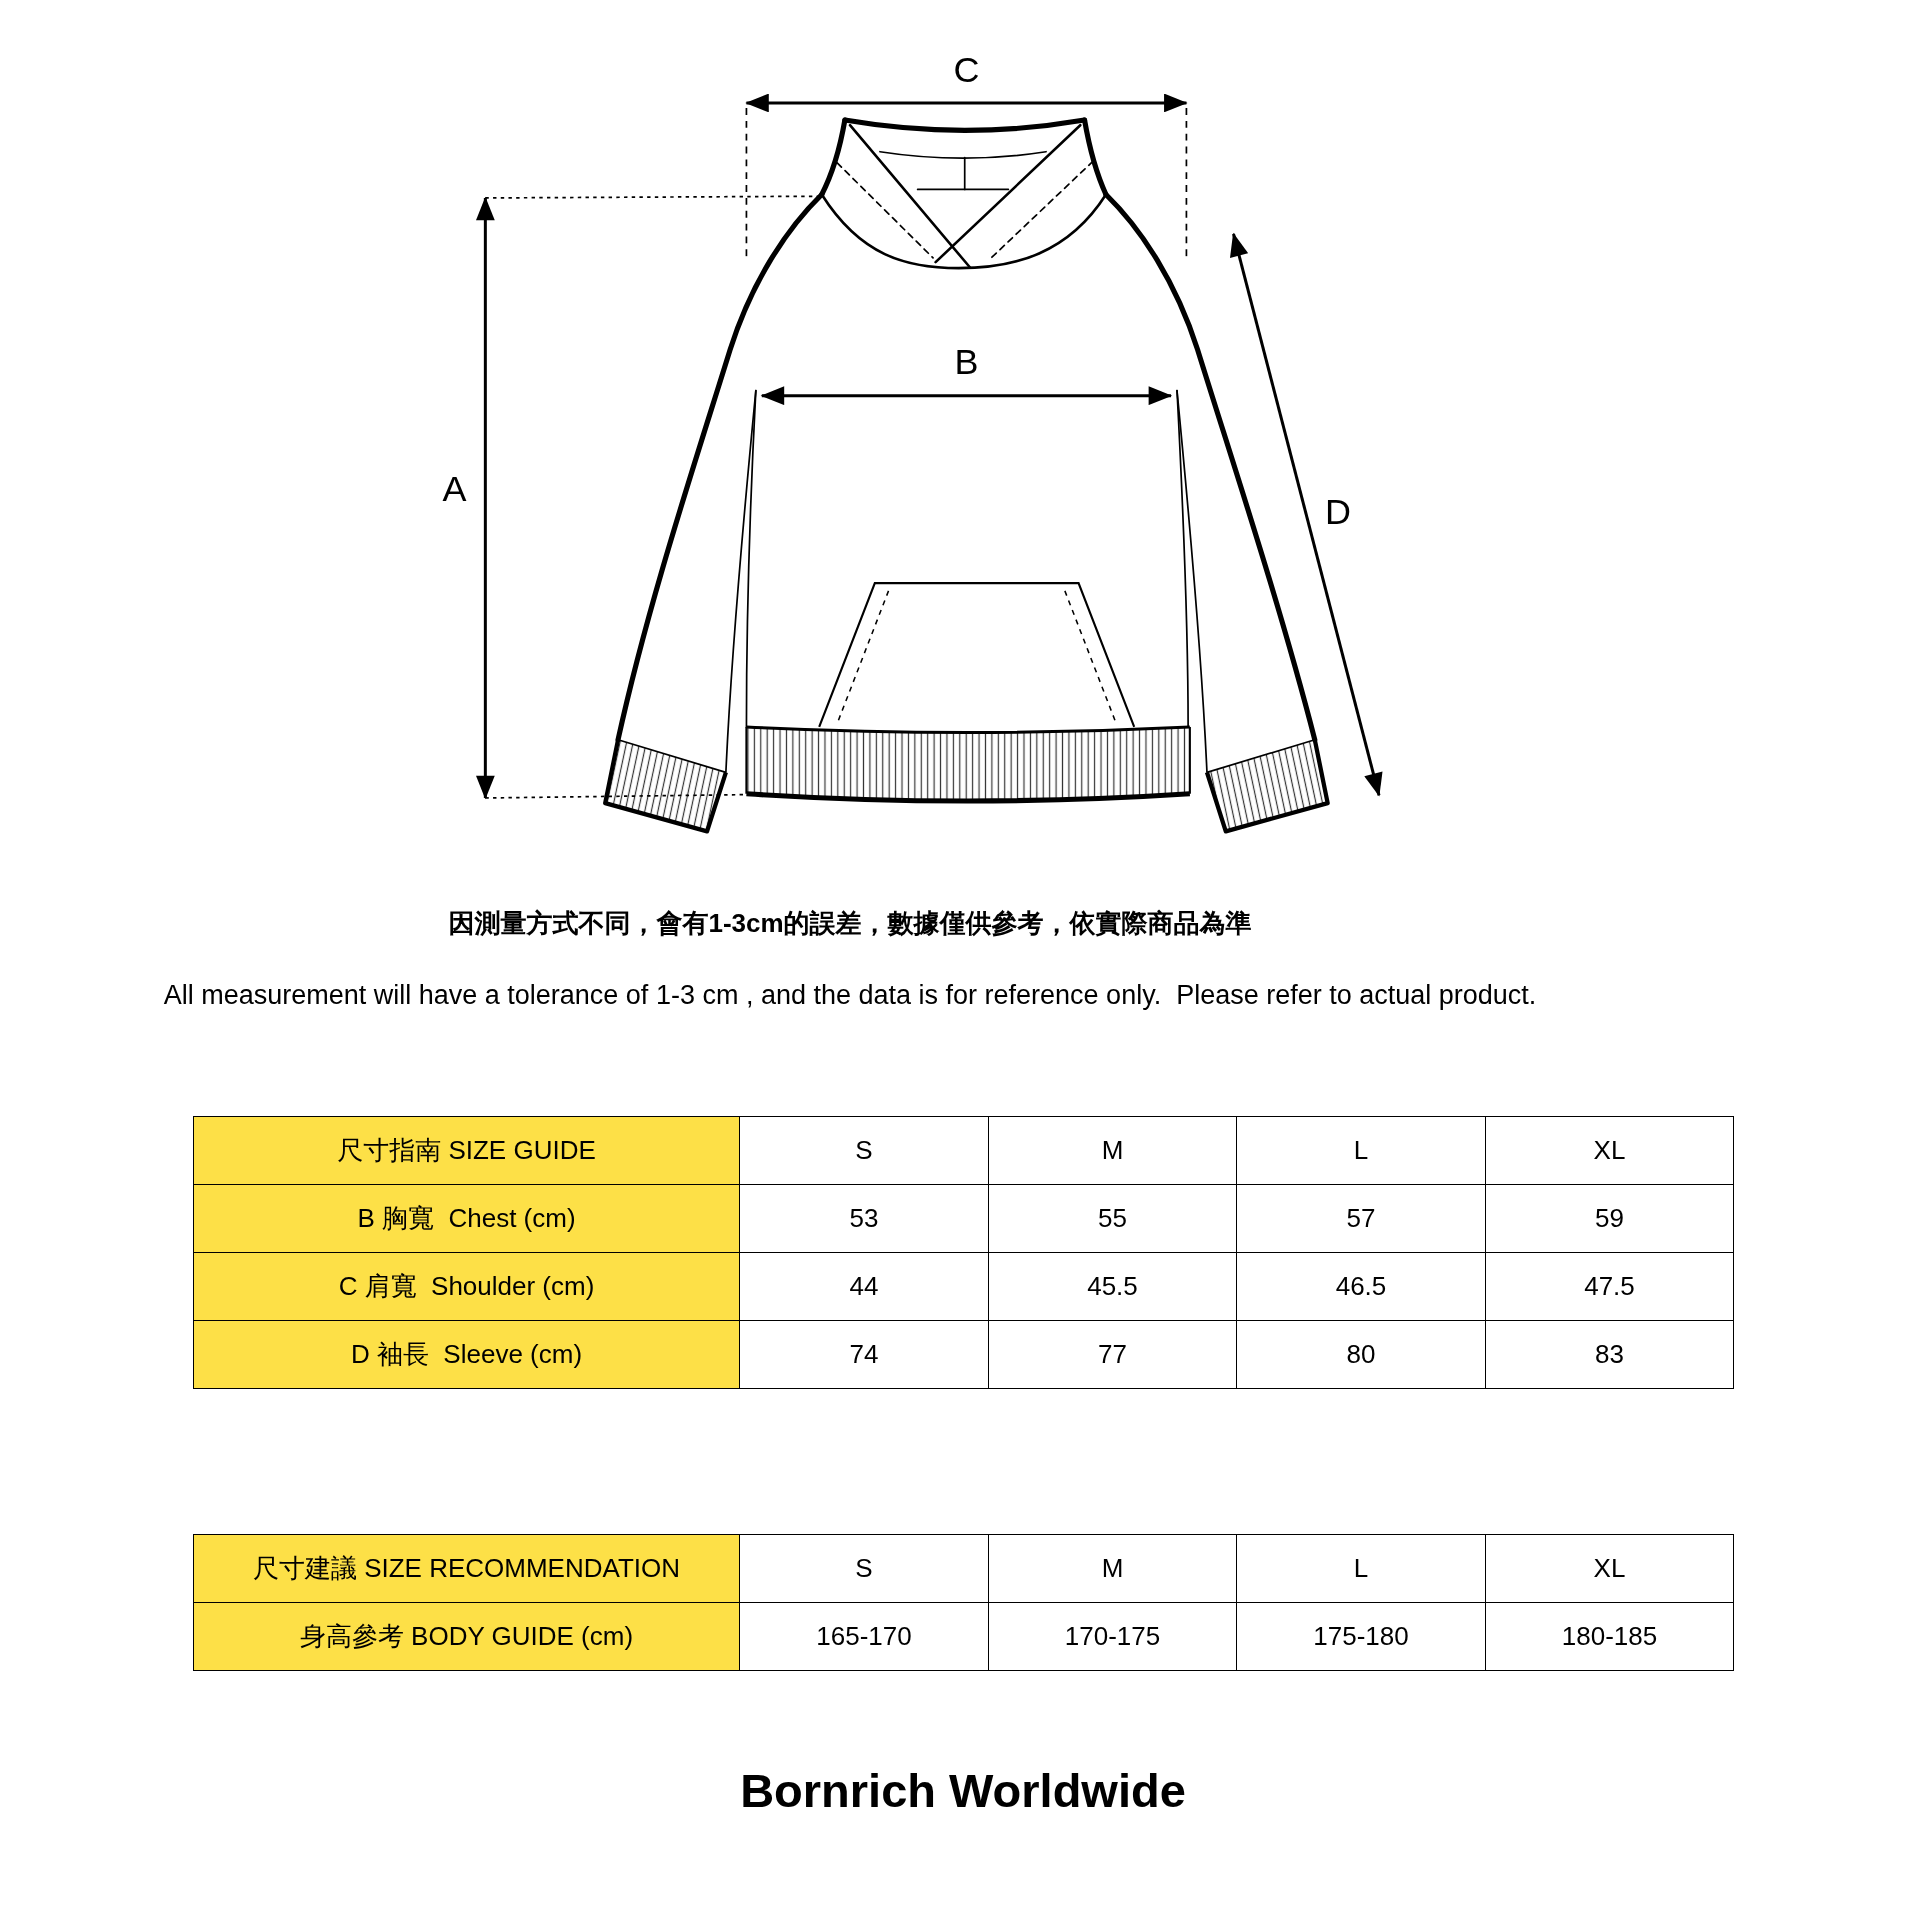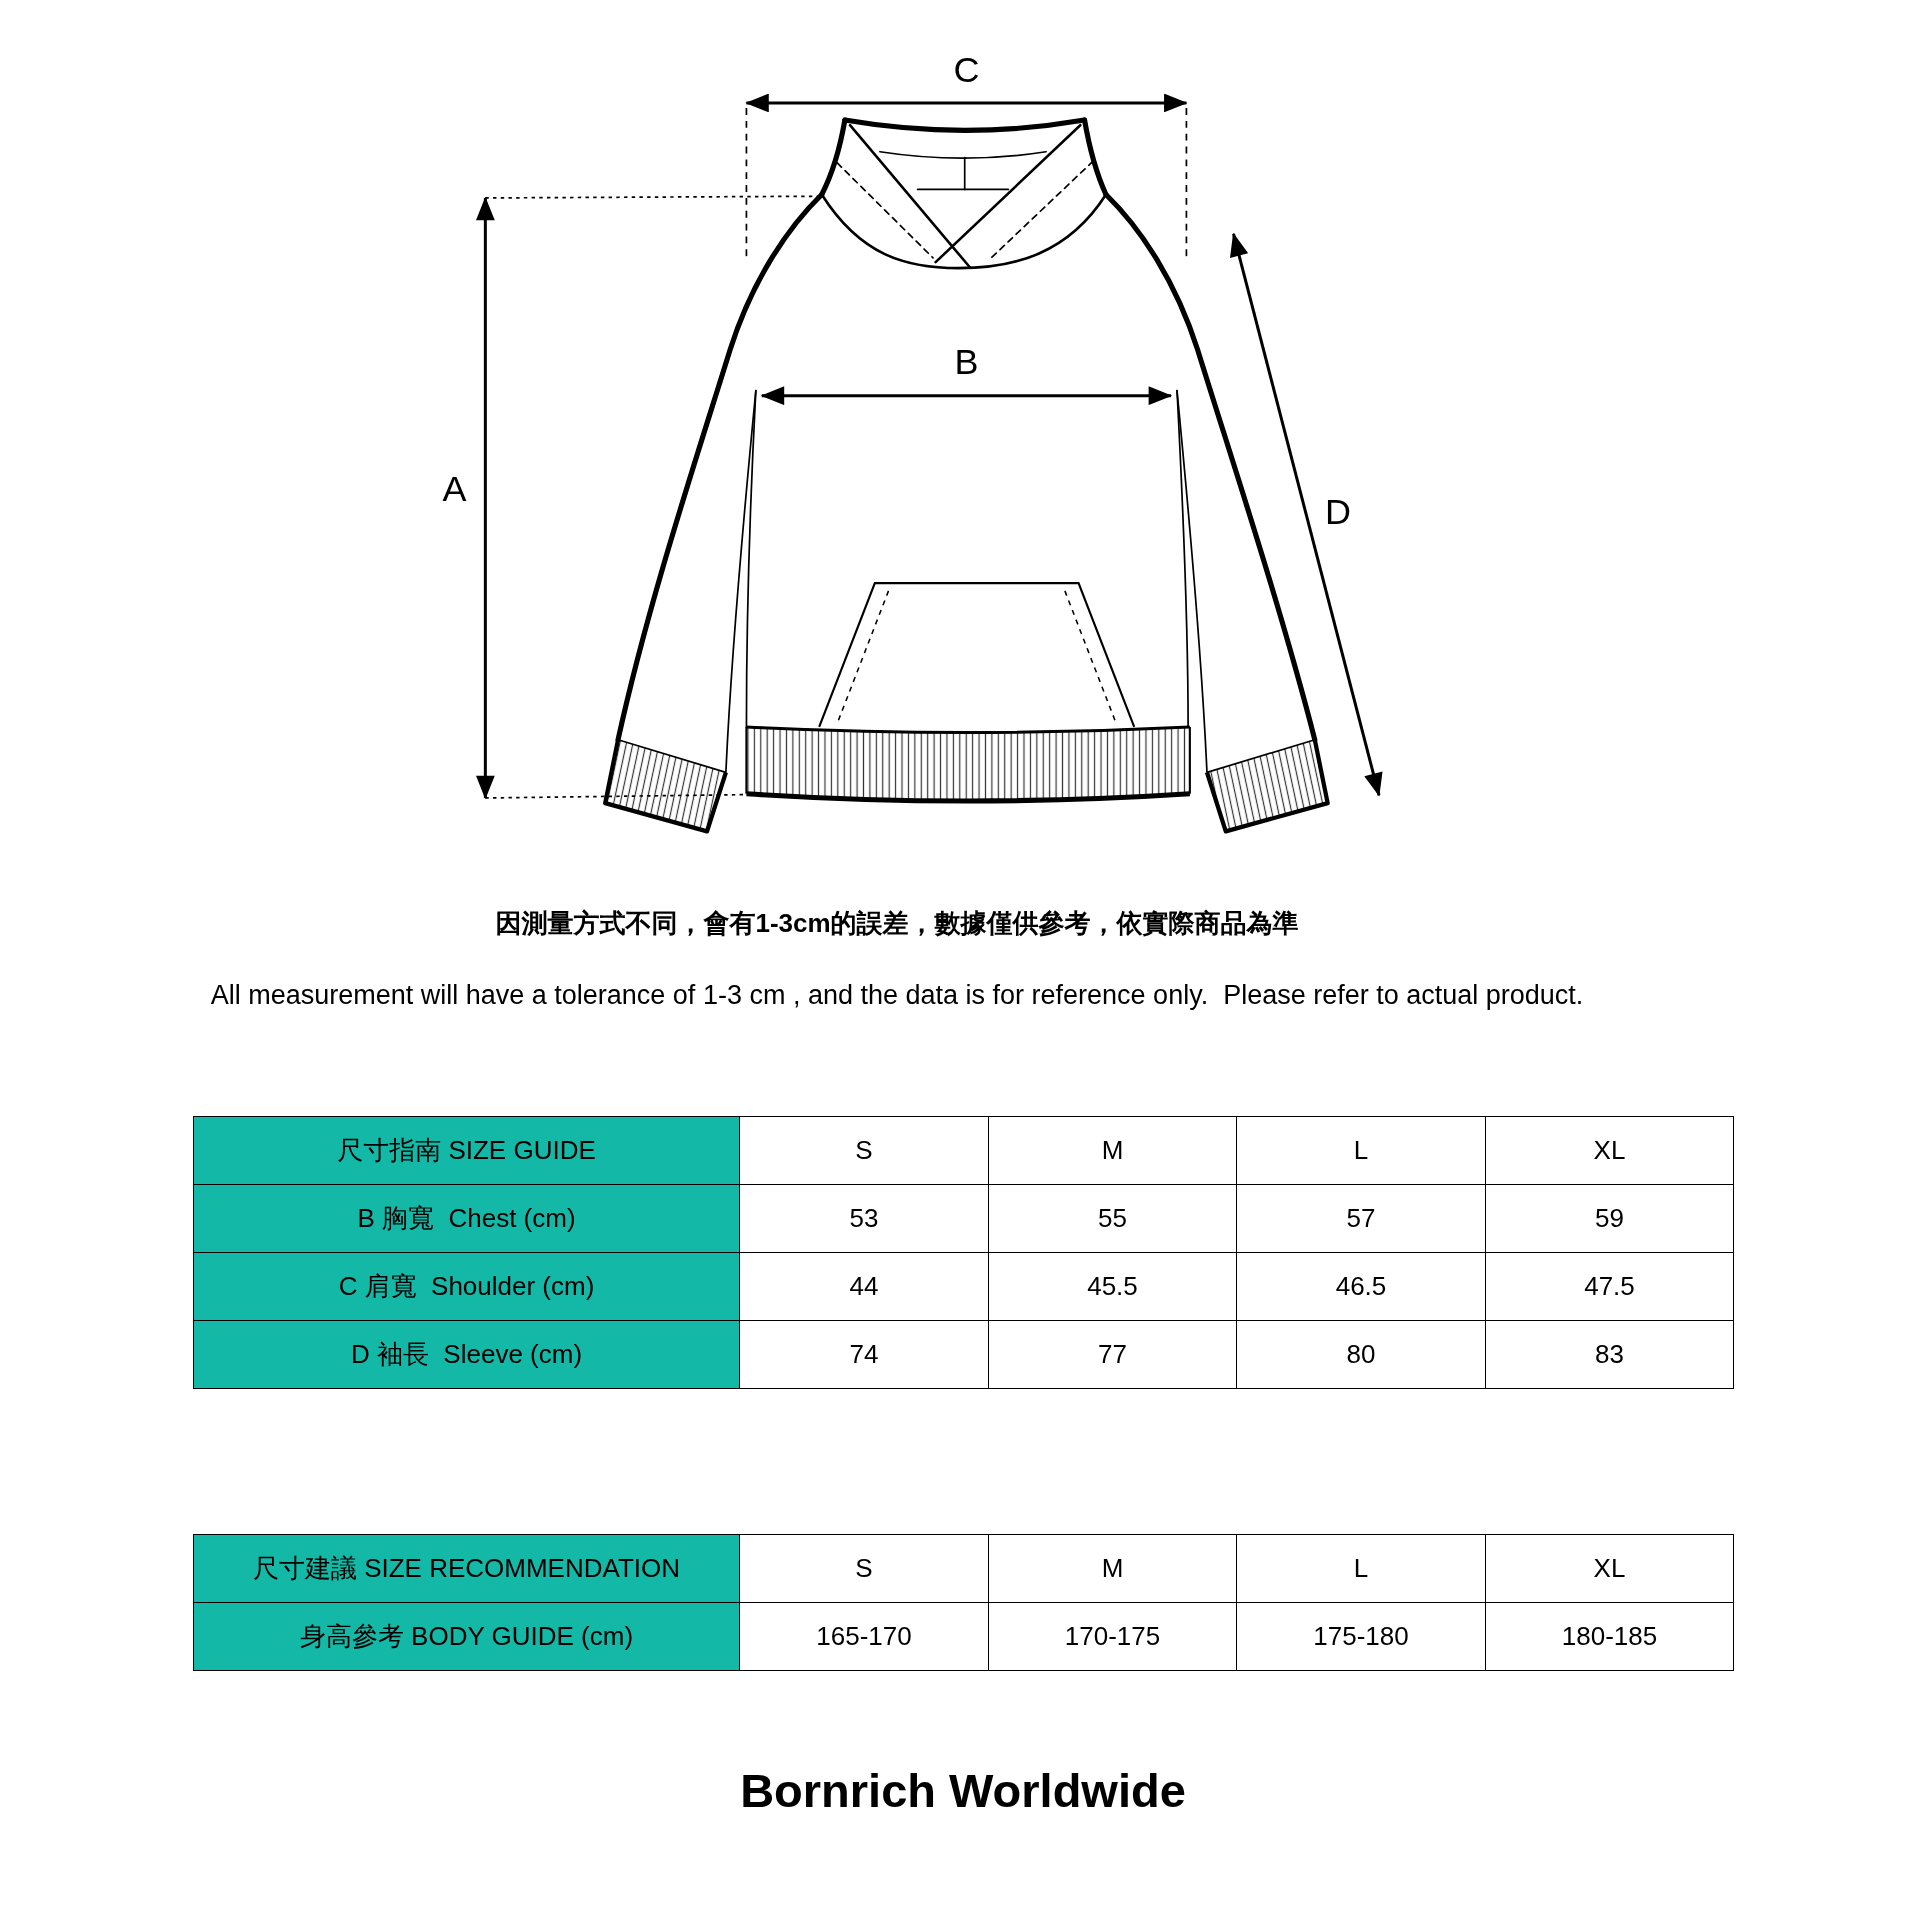--- a/index.html
+++ b/index.html
@@ -2,33 +2,33 @@
 <html style="font-size:13.7px"><head>
 <meta charset="utf-8">
 <style>
   html,body{margin:0;padding:0;background:#ffffff;}
   #page{
     position:relative;width:1926px;height:1926px;background:#ffffff;overflow:hidden;
     font-family:"Liberation Sans","DejaVu Sans",sans-serif;color:#000;
   }
   #diagram-svg{position:absolute;left:0;top:0;width:1926px;height:865px;}
   .svg-label{font-family:"Liberation Sans","DejaVu Sans",sans-serif;font-size:42px;fill:#000;}
-  .note{position:absolute;left:0;width:1700px;text-align:center;white-space:pre;padding-left:47px;}
+  .note{position:absolute;left:0;width:1700px;text-align:center;white-space:pre;}
   #note-zh{top:904px;font-size:26px;font-weight:bold;line-height:38px;}
   #note-en{top:976px;font-size:27px;font-weight:normal;line-height:39px;}
   table.sizes{
     position:absolute;left:193px;width:1541px;border-collapse:collapse;table-layout:fixed;
   }
   #size-guide-table{top:1116px;}
   #size-reco-table{top:1534px;}
   table.sizes td{
     border:1.7px solid #000;text-align:center;vertical-align:middle;
     font-size:26px;padding:0;white-space:pre;height:67px;background:#ffffff;
   }
-  table.sizes td.lbl{background:#14b8a6;}
+  table.sizes td.lbl{background:#fde047;}
   #brand{
     position:absolute;left:0;top:1748px;width:1926px;text-align:center;
     font-size:47px;font-weight:bold;line-height:86px;
   }
 </style>
 </head>
 <body>
 
 <div id="page">
 

